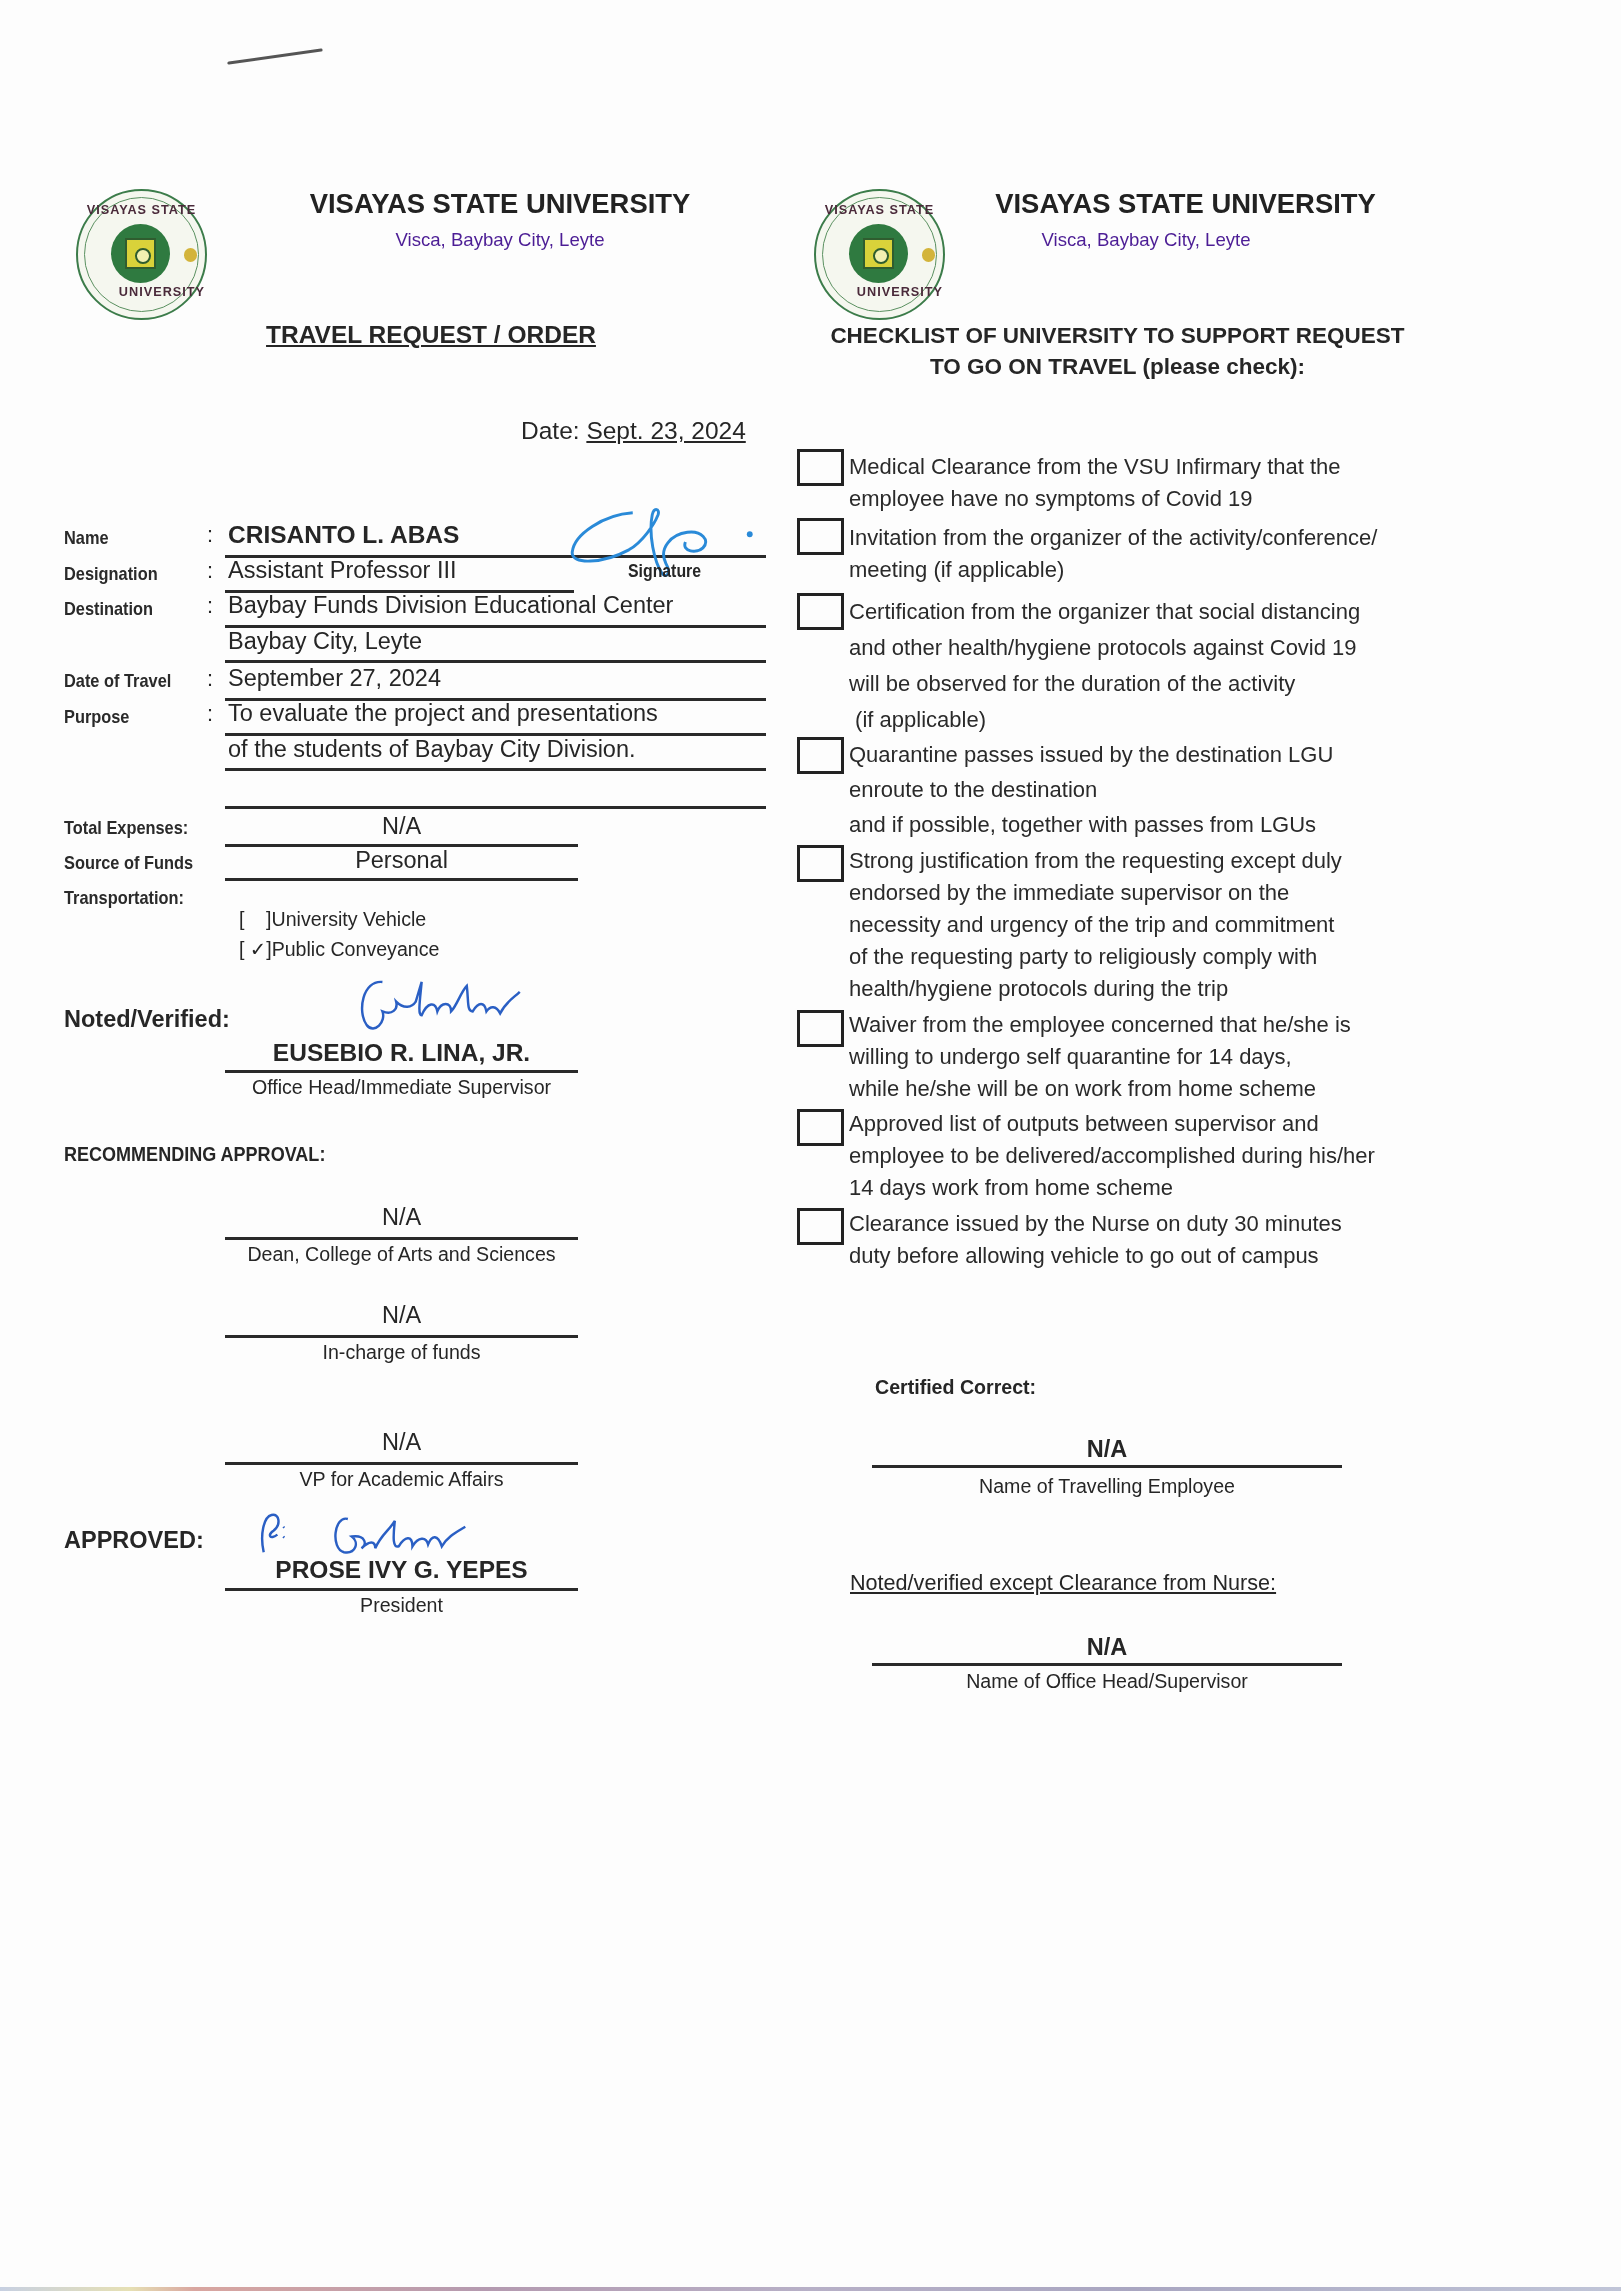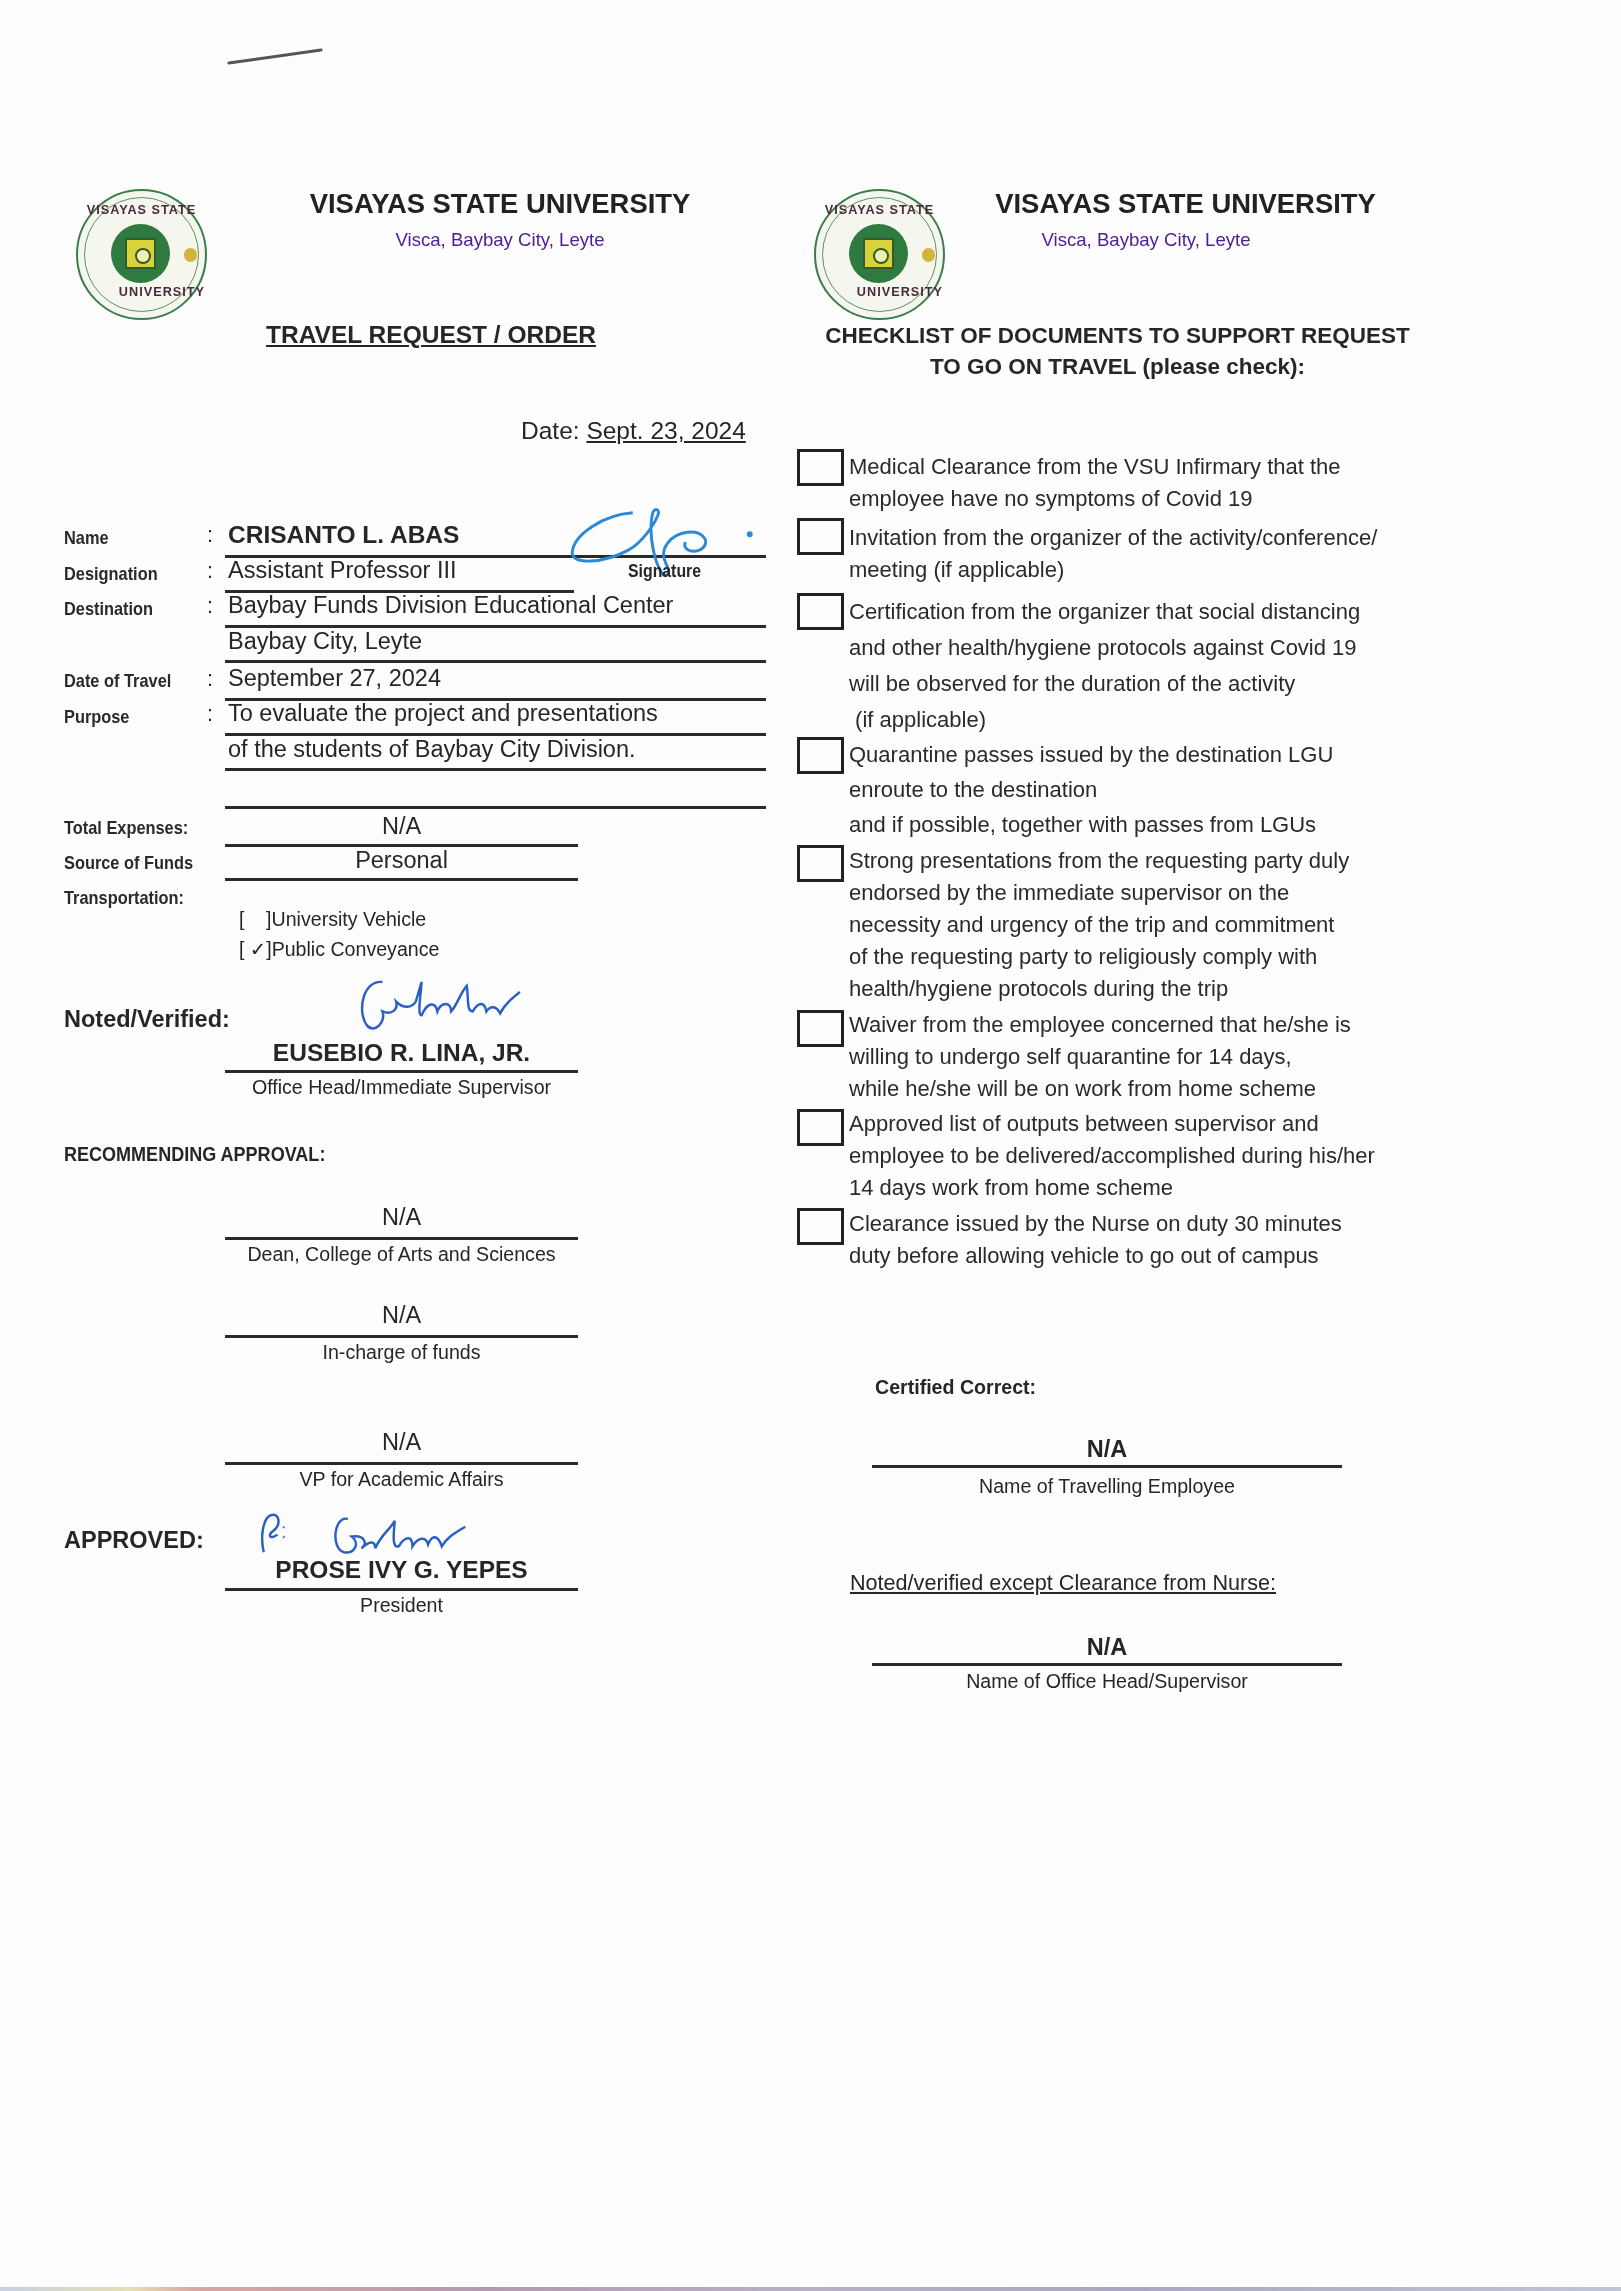--- a/index.html
+++ b/index.html
@@ -163,21 +163,21 @@
   <div class="top-txt">VISAYAS STATE</div>
   <div class="inner"></div>
   <div class="sq"></div>
   <div class="sun"></div>
   <div class="bot-txt">UNIVERSITY</div>
 </div>
 <div class="abs uni-name center" style="left:970px; top:188px; width:431px;">VISAYAS STATE UNIVERSITY</div>
 <div class="abs uni-addr center" style="left:970px; top:229px; width:294px; margin-left:29px;">Visca, Baybay City, Leyte</div>
 
 <div class="abs title-right center" style="left:784px; top:320px; width:667px;">
-  <div>CHECKLIST OF DOCUMENTS TO SUPPORT REQUEST</div>
+  <div>CHECKLIST OF UNIVERSITY TO SUPPORT REQUEST</div>
   <div>TO GO ON TRAVEL (please check):</div>
 </div>
 
 <div class="abs chk" style="left:797px; top:449px;"></div>
 <div class="abs chk-text" style="left:849px; top:451px;">
   <div>Medical Clearance from the VSU Infirmary that the</div>
   <div>employee have no symptoms of Covid 19</div>
 </div>
 
 <div class="abs chk" style="left:797px; top:518px;"></div>
@@ -196,21 +196,21 @@
 
 <div class="abs chk" style="left:797px; top:737px;"></div>
 <div class="abs chk-text" style="left:849px; top:737px; line-height:35px;">
   <div>Quarantine passes issued by the destination LGU</div>
   <div>enroute to the destination</div>
   <div>and if possible, together with passes from LGUs</div>
 </div>
 
 <div class="abs chk" style="left:797px; top:845px;"></div>
 <div class="abs chk-text" style="left:849px; top:845px;">
-  <div>Strong presentations from the requesting party duly</div>
+  <div>Strong justification from the requesting except duly</div>
   <div>endorsed by the immediate supervisor on the</div>
   <div>necessity and urgency of the trip and commitment</div>
   <div>of the requesting party to religiously comply with</div>
   <div>health/hygiene protocols during the trip</div>
 </div>
 
 <div class="abs chk" style="left:797px; top:1010px;"></div>
 <div class="abs chk-text" style="left:849px; top:1009px;">
   <div>Waiver from the employee concerned that he/she is</div>
   <div>willing to undergo self quarantine for 14 days,</div>

